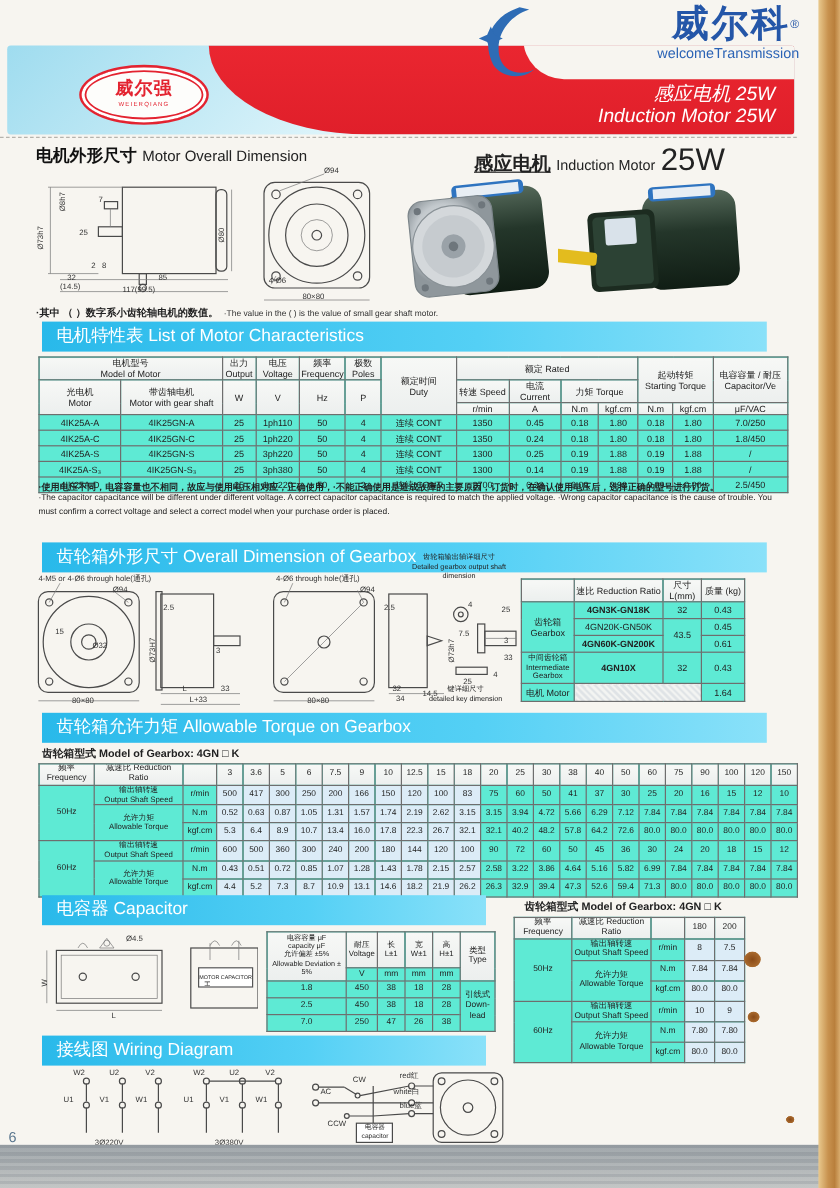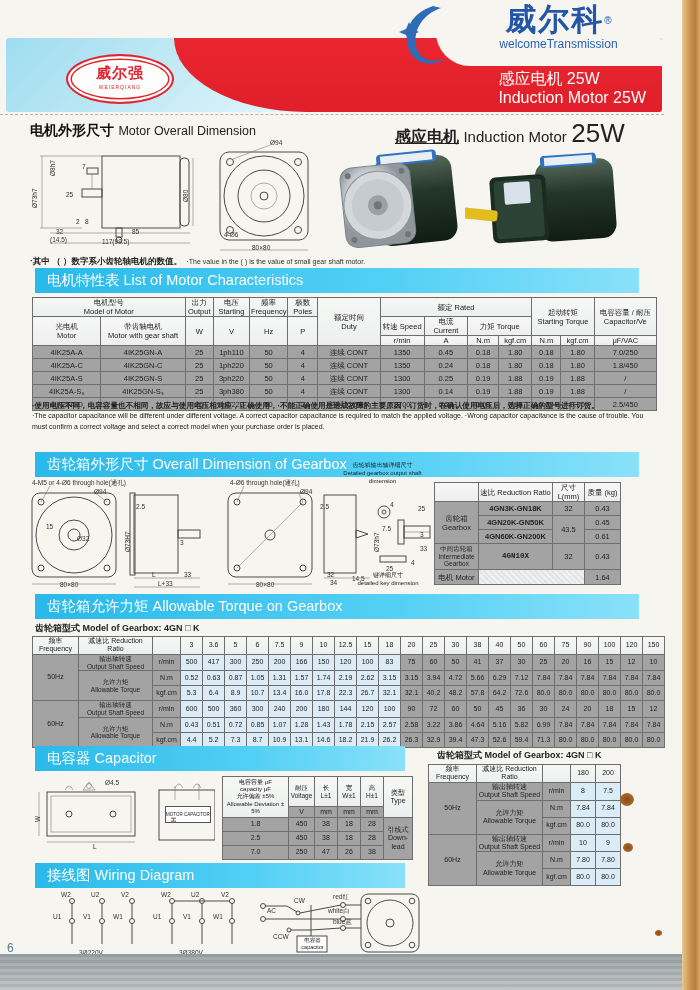--- a/index.html
+++ b/index.html
@@ -1,43 +1,43 @@
 <!DOCTYPE html>
 <html><head>
 <meta charset="utf-8">
 <style>
   html,body{margin:0;padding:0;background:#8f8d88;font-family:"Liberation Sans","DejaVu Sans",sans-serif;}
   #page{position:relative;width:700px;height:990px;background:#f7f5f0;overflow:hidden;color:#222;}
   
   #band{position:absolute;left:6px;top:38px;width:656px;height:74px;background:linear-gradient(135deg,#9fdcef,#e8f8fc 55%,#bfe9f4);border-radius:3px;overflow:hidden;}
   #band-red{position:absolute;left:168px;top:0;right:0;bottom:0;background:linear-gradient(180deg,#ea2630,#e01f2a);border-bottom-left-radius:170px 95px;}
   #band-notch{position:absolute;right:-12px;top:-34px;width:238px;height:62px;background:#f7f5f0;border-radius:0 0 0 34px;}
-  #band-text{position:absolute;right:16px;bottom:5px;text-align:left;color:#fff;line-height:1.15;}
+  #band-text{position:absolute;right:16px;bottom:5px;text-align:right;color:#fff;line-height:1.15;font-style:italic;}
   #band-text .l1{font-size:16px;}
   #band-text .l2{font-size:16px;}
   #oval-logo{position:absolute;left:60px;top:16px;width:104px;height:46px;border:2px solid #e32330;border-radius:50%;box-shadow:inset 0 0 0 2.5px #fff,inset 0 0 0 4px #e32330;background:#fdfdfb;text-align:center;}
   #oval-logo .cn{font-size:15px;font-weight:bold;color:#e32330;margin-top:8px;letter-spacing:1px;}
   #oval-logo .en{font-size:5px;color:#e32330;letter-spacing:1px;margin-top:1px;}
-  #corner-logo{position:absolute;right:34px;top:4px;width:215px;height:62px;text-align:center;}
+  #corner-logo{position:absolute;right:34px;top:4px;width:215px;height:62px;text-align:right;}
   #corner-logo .big{font-size:31px;font-weight:bold;color:#2456a8;letter-spacing:2px;line-height:1;}
   #corner-logo .reg{font-size:10px;color:#2456a8;vertical-align:super;}
   #corner-logo .sub{font-size:12px;color:#2b63b5;margin-top:2px;}
   #swoosh{position:absolute;left:-62px;top:0;}
   #perf{position:absolute;left:0;top:114px;width:664px;border-top:1px dashed #b5b3ad;}
   
   .banner{position:absolute;left:35px;width:604px;height:25px;background:linear-gradient(90deg,#29b9ea,#54d0f5 60%,#8ae1f9);color:#fff;font-size:14.5px;line-height:25px;padding-left:12px;box-sizing:border-box;white-space:nowrap;}
   .banner.half{width:370px;}
   
   .abs{position:absolute;}
   .ml{white-space:pre-line;}
   .dim{position:absolute;font-size:6.5px;color:#333;white-space:nowrap;line-height:1;}
   .rot{transform:rotate(-90deg);transform-origin:0 0;}
   .sec-title-cn{font-size:14px;font-weight:bold;color:#111;}
   .sec-title-en{font-size:12.5px;color:#222;}
-  table.t{border-collapse:collapse;table-layout:fixed;background:#a3a3a3;}
+  table.t{border-collapse:collapse;table-layout:fixed;background:#5eead4;}
   table.t th,table.t td{border:1px solid #6e6e6e;text-align:center;font-weight:normal;padding:0 1px;line-height:1.2;overflow:hidden;}
   table.t th{background:linear-gradient(#f7f8f6,#ecefee);}
   .tint{background:#dcecf7;}
   .note{font-size:7px;color:#222;line-height:1.5;}
   
   svg .ln{stroke:#4a4a4a;stroke-width:1;fill:none;}
   svg .thin{stroke:#7a7a7a;stroke-width:0.6;fill:none;}
   
   #bottom-band{position:absolute;left:0;bottom:0;width:100%;height:36px;background:repeating-linear-gradient(180deg,#c4c8cb 0 3px,#d6d9da 3px 6px),linear-gradient(#bfc4c8,#e9e9e7);background-blend-mode:multiply;}
   #right-strip{position:absolute;right:0;top:0;width:18px;height:100%;background:linear-gradient(90deg,#e9c98e,#c8924f 45%,#b97f3c 75%,#d8ab6d);}
@@ -70,21 +70,21 @@
     <div class="sub">welcomeTransmission</div>
   </div>
   <div id="perf"></div>
 
   <div class="abs" style="left:30px;top:121px;">
     <span class="sec-title-cn">电机外形尺寸</span>
     <span class="sec-title-en">Motor Overall Dimension</span>
   </div>
   <div class="abs" style="left:395px;top:118px;white-space:nowrap;">
     <span style="font-size:16px;font-weight:bold;text-decoration:underline;">感应电机</span>
-    <span style="font-size:15px;">Induction Motor</span>
+    <span style="font-size:12px;">Induction Motor</span>
     <span style="font-size:26px;font-weight:normal;">25W</span>
   </div>
 
   <div class="abs" style="left:30px;top:140px;width:300px;height:115px;">
     <svg width="300" height="115" viewBox="0 0 300 115">
 
       <rect class="ln" x="72" y="16" width="78" height="72"></rect>
       <rect class="ln" x="150" y="18" width="9" height="68" rx="4"></rect>
       <rect class="ln" x="52" y="49" width="20" height="8"></rect>
       <rect class="ln" x="57" y="28" width="11" height="6"></rect>
@@ -180,21 +180,21 @@
         <col style="width:33px">
         <col style="width:62px">
     </colgroup>
     <tbody>
         <tr>
       <th colspan="2" class="ml">电机型号
 Model of Motor</th>
       <th class="ml">出力
 Output</th>
       <th class="ml">电压
-Starting</th>
+Voltage</th>
       <th class="ml">频率
 Frequency</th>
       <th class="ml">极数
 Poles</th>
       <th rowspan="3" class="ml">额定时间
 Duty</th>
       <th colspan="4">额定 Rated</th>
       <th colspan="2" rowspan="2" class="ml">起动转矩
 Starting Torque</th>
       <th rowspan="2" class="ml">电容容量 / 耐压
@@ -376,33 +376,33 @@
       <th>质量 (kg)</th>
     </tr>
     <tr style="height:14px;">
       <td rowspan="3" class="ml">齿轮箱
 Gearbox</td>
       <td style="font-weight:bold;">4GN3K-GN18K</td>
       <td>32</td>
       <td>0.43</td>
     </tr>
     <tr style="height:14px;">
-      <td style="font-weight:bold;">4GN20K-GN50K</td>
+      <td style="font-weight:normal;">4GN20K-GN50K</td>
       <td rowspan="2">43.5</td>
       <td>0.45</td>
     </tr>
     <tr style="height:14px;">
       <td style="font-weight:bold;">4GN60K-GN200K</td>
       <td>0.61</td>
     </tr>
     <tr style="height:26px;">
       <td class="ml" style="font-size:6.5px;">中间齿轮箱
 Intermediate
 Gearbox</td>
-      <td style="font-weight:bold;font-family:Liberation Mono, monospace;">4GN10X</td>
+      <td style="font-weight:bold;">4GN10X</td>
       <td>32</td>
       <td>0.43</td>
     </tr>
     <tr style="height:15px;">
       <td>电机 Motor</td>
       <td colspan="2" style="background:repeating-linear-gradient(45deg,#dfe3e6 0 2px,#f3f4f2 2px 4px);"></td>
       <td>1.64</td>
     </tr>
   </tbody>
     </table>

